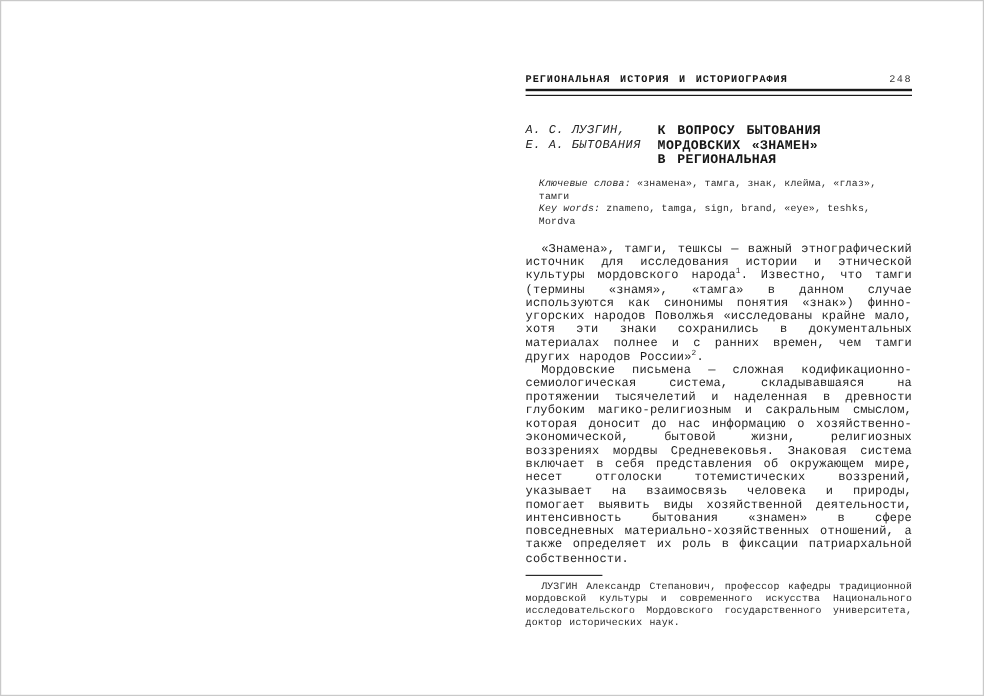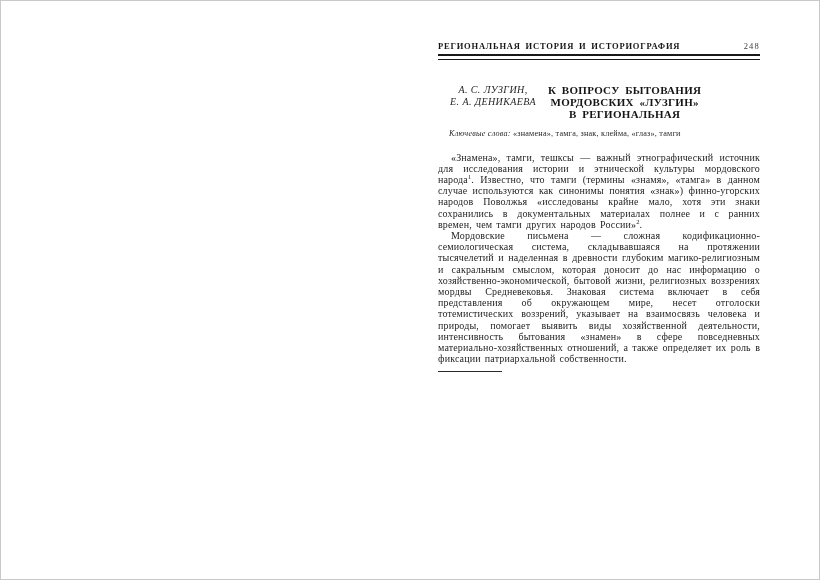--- a/index.html
+++ b/index.html
@@ -10,22 +10,23 @@
     background: #ffffff;
     box-sizing: border-box;
     border: 1px solid #c9c9c9;
     font-family: "Liberation Serif", "DejaVu Serif", serif;
     color: #1f1f1f;
     overflow: hidden;
   }
   .content {
     position: absolute;
     left: 437px;
-    top: 40px;
+    top: 60px;
     width: 322px;
+    font-family: Liberation Mono, monospace;
   }
   .running-head {
     display: flex;
     justify-content: space-between;
     align-items: flex-end;
     font-weight: bold;
     font-size: 8.5px;
     letter-spacing: 0.8px;
     word-spacing: 2px;
     color: #161616;
@@ -35,21 +36,21 @@
     font-size: 8.5px;
     letter-spacing: 1.2px;
     color: #3c3c3c;
   }
   .rule-double {
     margin-top: 3px;
     height: 3px;
     border-top: 2.5px solid #191919;
     border-bottom: 1px solid #191919;
   }
-  .byline { display: flex; margin-top: 24px; text-align: center; }
+  .byline { display: flex; margin-top: 24px; }
   .authors {
     flex: none;
     width: 110px;
     font-style: italic;
     font-size: 10px;
     line-height: 12px;
     letter-spacing: 0.4px;
     white-space: nowrap;
     color: #262626;
   }
@@ -106,39 +107,44 @@
 
     <div class="running-head">
       <span class="rh-title">РЕГИОНАЛЬНАЯ ИСТОРИЯ И ИСТОРИОГРАФИЯ</span>
       <span class="rh-page">248</span>
     </div>
     <div class="rule-double"></div>
 
     <div class="byline">
       <div class="authors">
         <div>А. С. ЛУЗГИН,</div>
-        <div>Е. А. ДЕНИКАЕВА</div>
+        <div>Е. А. БЫТОВАНИЯ</div>
       </div>
       <h1 class="title">
         <div>К ВОПРОСУ БЫТОВАНИЯ</div>
-        <div>МОРДОВСКИХ «ЛУЗГИН»</div>
+        <div>МОРДОВСКИХ «ЗНАМЕН»</div>
         <div>В РЕГИОНАЛЬНАЯ</div>
       </h1>
     </div>
 
     <div class="keywords">
       <div class="kw-line">
         <span class="kw-label">Ключевые слова:</span>
         <span>«знамена», тамга, знак, клейма, «глаз», тамги</span>
+      </div>
+      <div class="kw-line">
+        <span class="kw-label">Key words:</span>
+        <span>znameno, tamga, sign, brand, «eye», teshks, Mordva</span>
       </div>
     </div>
 
     <div class="body">
       <p><span>«Знамена», тамги, тешксы — важный этнографический источник для исследования истории и этнической культуры мордовского народа</span><sup>1</sup><span>. Известно, что тамги (термины «знамя», «тамга» в данном случае используются как синонимы понятия «знак») финно-угорских народов Поволжья «исследованы крайне мало, хотя эти знаки сохранились в документальных материалах полнее и с ранних времен, чем тамги других народов России»</span><sup>2</sup><span>.</span></p>
       <p>Мордовские письмена — сложная кодификационно-семиологическая система, складывавшаяся на протяжении тысячелетий и наделенная в древности глубоким магико-религиозным и сакральным смыслом, которая доносит до нас информацию о хозяйственно-экономической, бытовой жизни, религиозных воззрениях мордвы Средневековья. Знаковая система включает в себя представления об окружающем мире, несет отголоски тотемистических воззрений, указывает на взаимосвязь человека и природы, помогает выявить виды хозяйственной деятельности, интенсивность бытования «знамен» в сфере повседневных материально-хозяйственных отношений, а также определяет их роль в фиксации патриархальной собственности.</p>
     </div>
 
     <div class="fn-rule"></div>
     <div class="footnotes">
+      <p>ЛУЗГИН Александр Степанович, профессор кафедры традиционной мордовской культуры и современного искусства Национального исследовательского Мордовского государственного университета, доктор исторических наук.</p>
     </div>
 
   </div>
 </div>
 
 </body></html>

